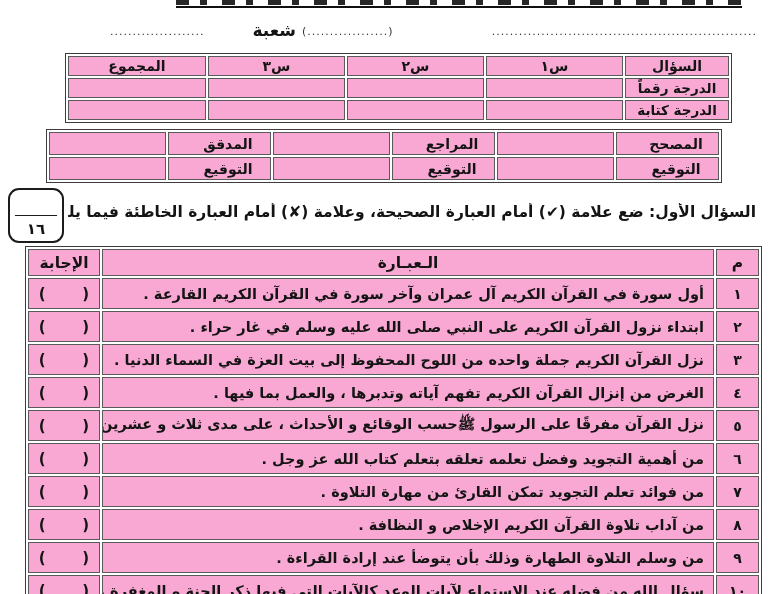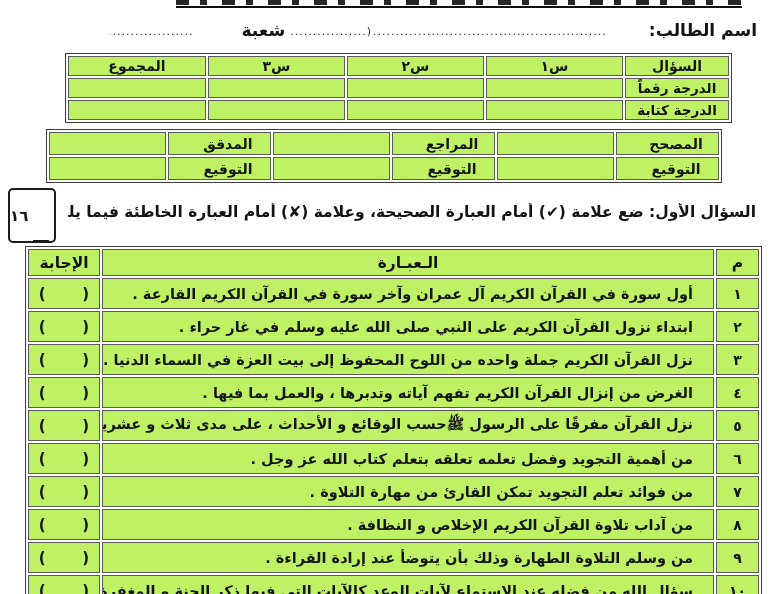--- a/index.html
+++ b/index.html
@@ -38,66 +38,65 @@
 
   
   table.wtab{
     border-collapse:separate; border-spacing:2.5px;
     background:#fff; border:1.7px solid #3c3c3c;
     table-layout:fixed;
   }
   table.wtab td, table.wtab th{
     border:1.3px solid #5a5a5a;
     font-weight:bold; text-align:center; vertical-align:middle;
-    background:#bef264; overflow:hidden; white-space:nowrap;
+    background:#f9a8d4; overflow:hidden; white-space:nowrap;
   }
 
   
   .grades{ top:53px; right:39px; width:666px; }
   .grades th{ height:20px; font-size:14px; }
   .grades td{ height:20px; font-size:13.5px;margin-top:40px; }
 
   
   .markers{ top:129px; right:49px; width:660px; }
   .markers td{ height:23px; font-size:14px;padding-left:17px; }
 
   
   .score-box{
-    top:188px; left:8px; width:48px; height:55px;
-    border:2px solid #1c1c1c; border-radius:5px;
-    display:flex; 
+    top:188px; left:8px; width:56px; height:55px;
+    border:2px solid #1c1c1c; border-radius:11px;
+    display:flex; flex-direction:column;
   }
   .score-box .half-top{ flex:1; border-bottom:1.6px solid #1c1c1c; margin:0 5px; }
   .score-box .half-bot{ flex:1; display:flex; align-items:center; justify-content:center;
     font-size:15px; font-weight:bold; }
 
   
   .qline{
     top:203px; right:15px; left:68px; height:24px;
     font-size:15.5px; font-weight:bold; white-space:nowrap; overflow:hidden;
   }
   .qline .qtitle{ text-underline-offset:3px; }
 
   
   .stmts{ top:246px; right:9px; width:737px; }
   .stmts th{ height:27px; font-size:15.5px; }
   .stmts td{ height:31px; font-size:14.5px; }
-  .stmts td.stmt{ text-align:right; padding-right:20px; }
+  .stmts td.stmt{ text-align:right; padding-right:9px; }
   .stmts td.ans{ font-size:15px; direction:ltr; }
   .stmts td.num{ font-size:14px; }
 </style>
 </head>
 <body>
 
 <div class="abs clipped-title">
   <div class="frag"></div>
 </div>
 
 <div class="abs name-line">
-  <span class="lbl">اسم الطالب:</span>
   <span class="dots grow">...........................................................</span>
   <span class="dots">(..................)</span>
   <span class="lbl" style="margin-right:6px;">شعبة</span>
   <span class="dots" style="margin-right:6px;">.....................</span>
 </div>
 
 <table class="abs wtab grades">
   <colgroup>
       <col style="width:104px">
       <col style="width:137px">

